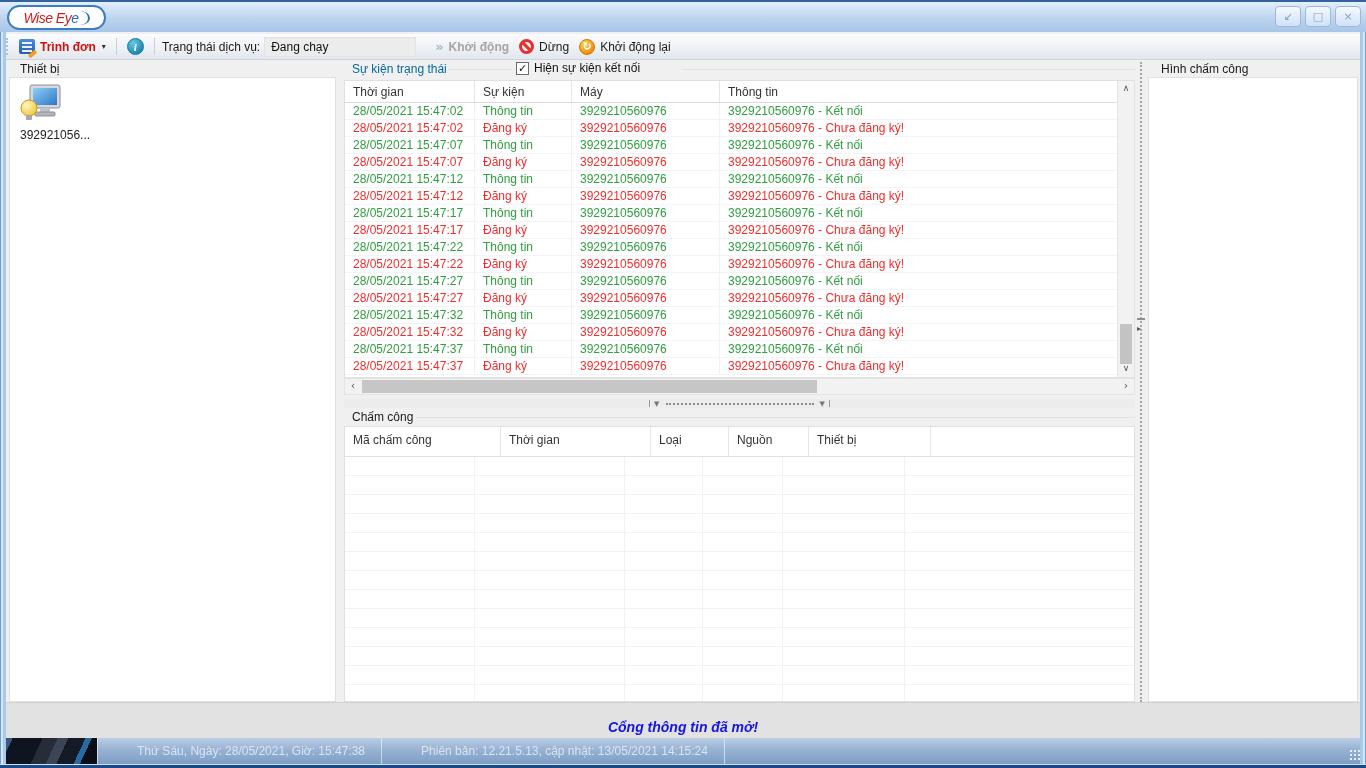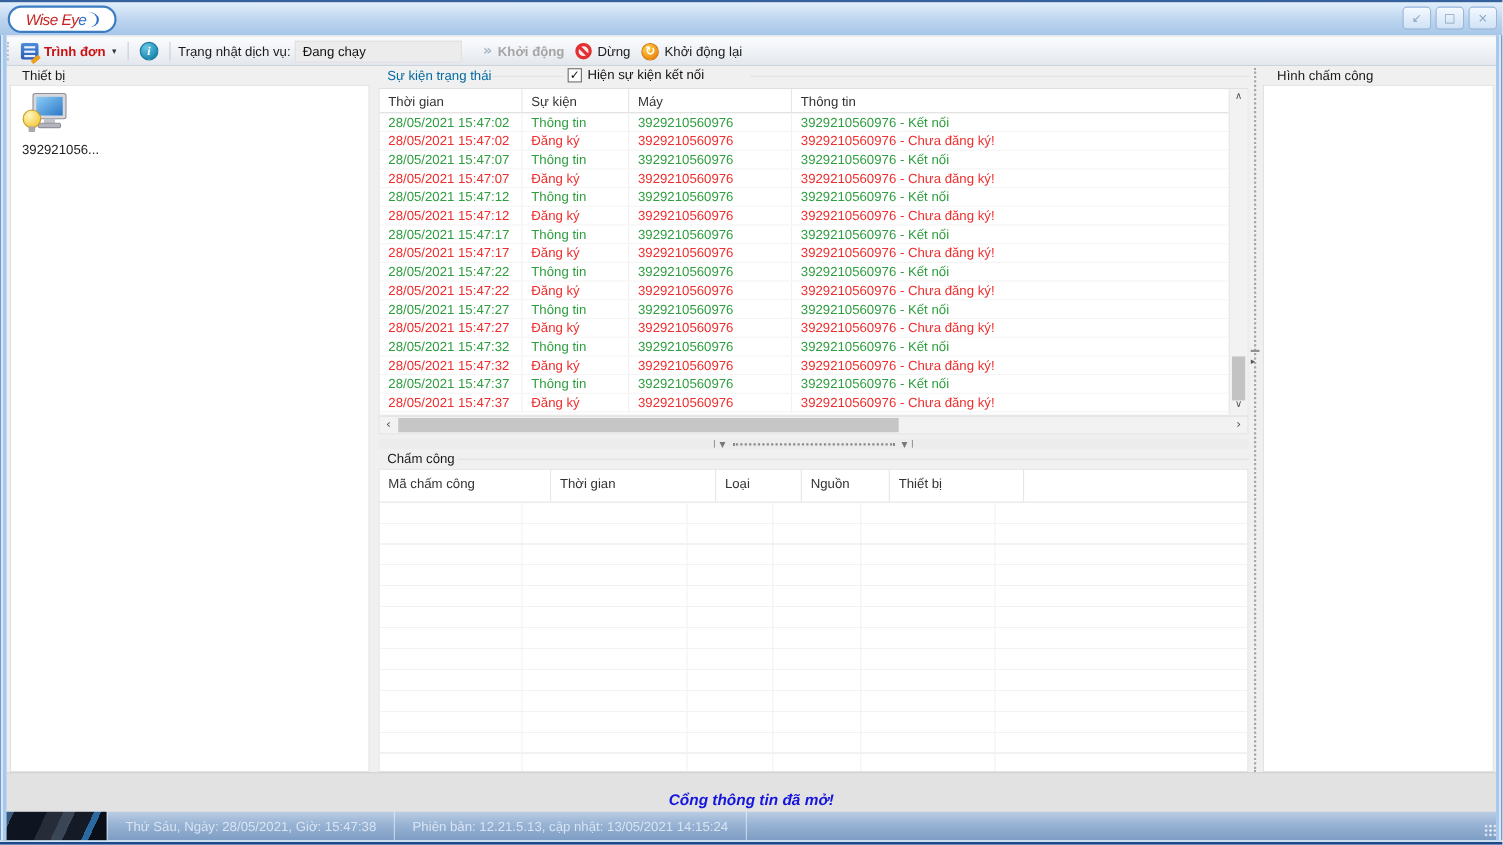--- a/index.html
+++ b/index.html
@@ -142,21 +142,21 @@
   
   .message-strip{position:absolute;top:702px;left:6px;right:6px;height:48px;background:#e2e2e2;
     border-top:1px solid #d2d2d2;display:flex;align-items:center;justify-content:center;}
   .msg{color:#1515dd;font-weight:bold;font-style:italic;font-size:14px;}
   .statusbar{position:absolute;top:738px;left:1px;right:1px;height:26px;
     background:linear-gradient(#bacde4,#97b2d3 45%,#7e9dc4);display:flex;align-items:center;
     color:#d8e4f2;font-size:12px;z-index:30;}
   .sb-photo{width:95px;height:26px;flex:none;margin-left:1px;
     background:linear-gradient(115deg,#3a5a80 0 10%,#0e1420 10% 38%,#262c38 38% 52%,#3a4656 52% 62%,#141a26 62% 78%,#2a6aa0 78% 84%,#0a0e16 84%);}
   .sb-sep{width:1px;height:26px;background:rgba(255,255,255,.55);flex:none;}
-  .sb-item{padding:0 16px;white-space:nowrap;}
+  .sb-item{padding:0 16px;white-space:nowrap;margin-left:23px;}
   .sb-fill{flex:1;}
   .sb-grip{width:12px;height:12px;margin:8px 4px 0 0;
     background:radial-gradient(circle,#e8f0f8 1px,transparent 1.2px);background-size:4px 4px;}
 </style>
 </head>
 <body>
 
 <div>
 
   <div class="titlebar">
@@ -177,21 +177,21 @@
     <div class="tb-btn">
       <span class="menu-icon"></span>
       <span class="menu-label">Trình đơn</span>
       <span class="caret glyph">▾</span>
     </div>
     <span class="tb-sep"></span>
     <div class="tb-btn">
       <span class="info-icon">i</span>
     </div>
     <span class="tb-sep"></span>
-    <span class="status-label">Trạng nhật dịch vụ:</span>
+    <span class="status-label">Trạng thái dịch vụ:</span>
     <div class="status-box">
       <span>Đang chạy</span>
     </div>
     <div class="tb-btn start-btn">
       <span class="chevrons glyph">»</span>
       <span class="disabled-txt">Khởi động</span>
     </div>
     <div class="tb-btn">
       <span class="stop-icon"></span>
       <span>Dừng</span>

